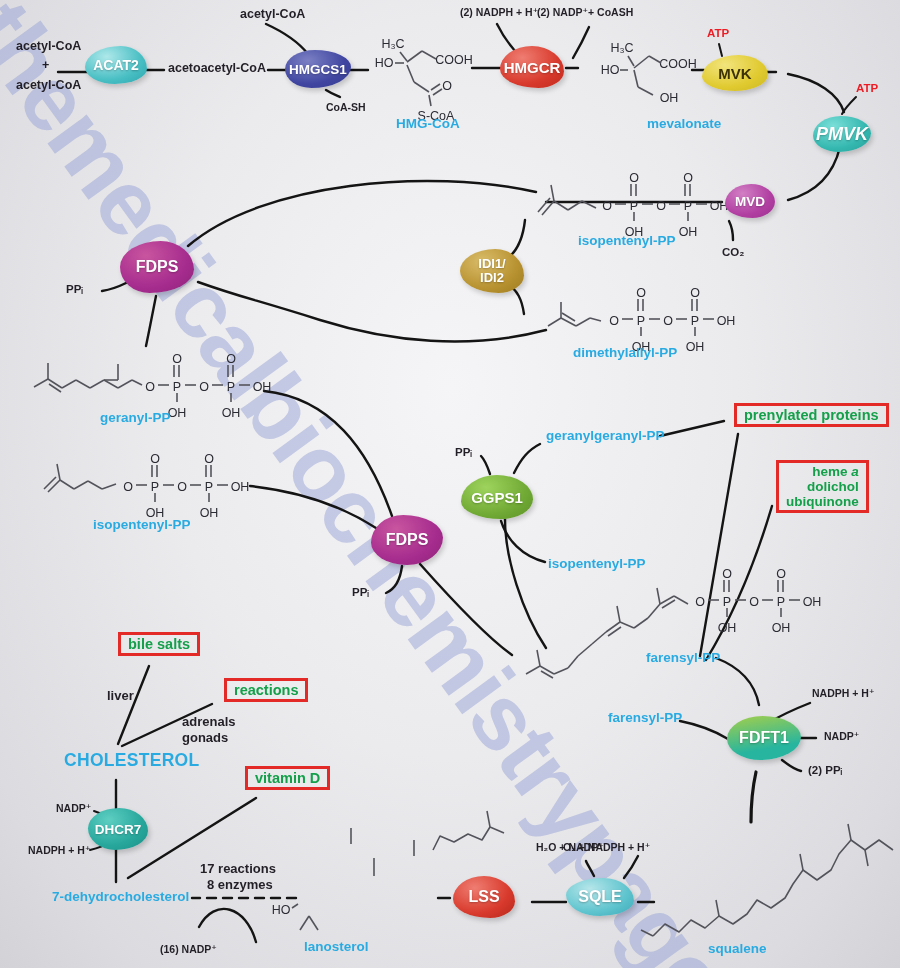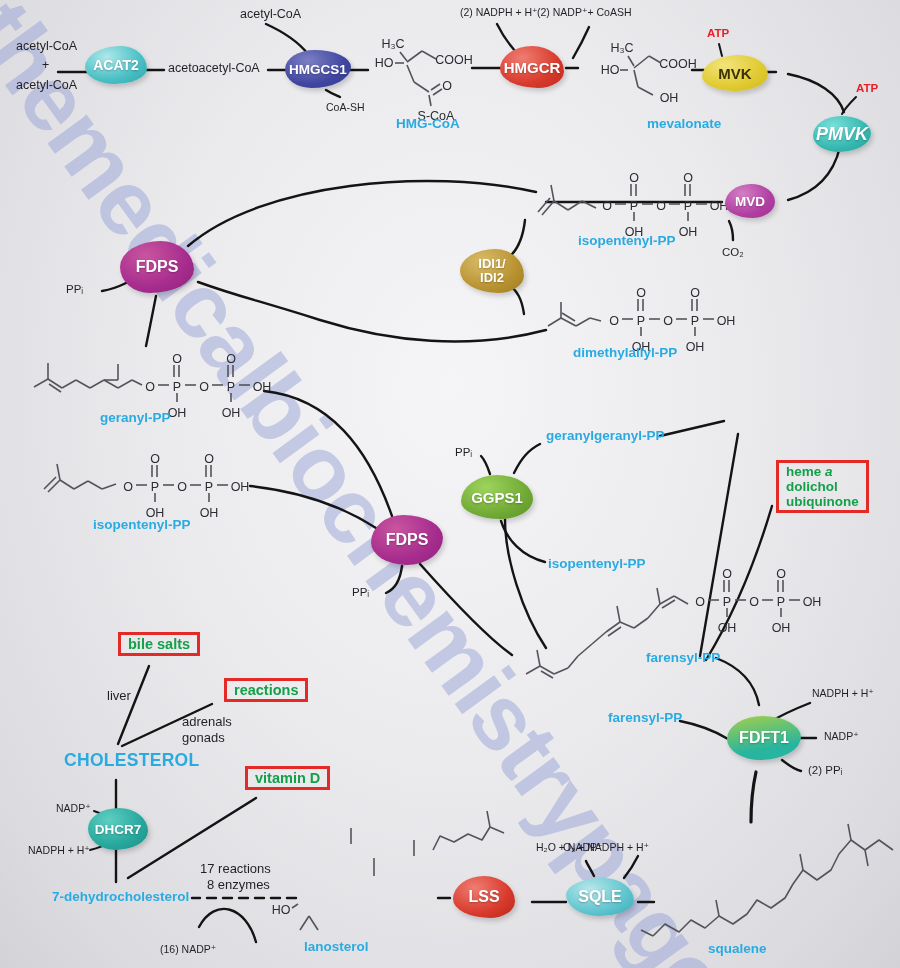--- a/index.html
+++ b/index.html
@@ -11,21 +11,21 @@
     color:rgba(152,161,214,0.5);}
   svg#net{position:absolute;left:0;top:0;}
   svg#net path,svg#net line,svg#net polyline{fill:none;}
   .arr{stroke:#141414;stroke-width:2.4;stroke-linecap:round;}
   .arr.thick{stroke-width:3.2;}
   .arr.thin{stroke-width:2;}
   .arr.dash{stroke-dasharray:9 7;}
   .chain line,.chain polyline{stroke:#53535b;stroke-width:1.6;stroke-linejoin:round;}
   svg#net text{font-family:"Liberation Sans","DejaVu Sans",sans-serif;font-size:12.5px;fill:#2b2b33;text-anchor:middle;}
   .lbl{position:absolute;white-space:nowrap;line-height:1.1;}
-  .dk{color:#231f26;font-weight:normal;font-size:11.5px;}
+  .dk{color:#231f26;font-weight:bold;font-size:11.5px;}
   .dks{font-size:10.5px;}
   .dkm{font-size:12.5px;}
   .cy{color:#29abe2;font-weight:bold;font-size:13.5px;}
   .cybig{font-size:17.5px;letter-spacing:.3px;}
   .redtx{color:#ed1c24;font-weight:bold;font-size:11.5px;}
   .blob{position:absolute;display:flex;align-items:center;justify-content:center;
     color:#fff;font-weight:bold;text-align:center;
     text-shadow:0 1px 2px rgba(0,0,0,.25);box-shadow:2px 3px 5px rgba(0,0,0,.18);}
   .rbox{position:absolute;border:3px solid #e32a26;color:#14a04a;font-weight:bold;
     font-size:14.5px;padding:1px 7px;text-align:center;background:rgba(248,248,250,.15);}
@@ -364,21 +364,22 @@
   <div class="blob" style="left:566px;top:878px;width:68px;height:38px;font-size:16px;border-radius:55% 45% 50% 50%/45% 60% 40% 55%;background:radial-gradient(ellipse at 35% 28%,#b5e6ea,#5fc4ce 60%,#3aa9b7);">
       <span>SQLE</span>
     </div>
   <div class="blob" style="left:453px;top:876px;width:62px;height:42px;font-size:16px;border-radius:50% 50% 40% 60%/55% 60% 40% 45%;background:radial-gradient(ellipse at 35% 28%,#ef7d72,#d83a2c 60%,#b5271c);">
       <span>LSS</span>
     </div>
   <div class="blob" style="left:88px;top:808px;width:60px;height:42px;font-size:13.5px;border-radius:52% 48% 55% 45%/48% 55% 45% 52%;background:radial-gradient(ellipse at 35% 28%,#5ecec2,#27a79c 60%,#1d8f86);">
       <span>DHCR7</span>
     </div>
 
-  <div class="rbox" style="left:776px;top:460px;font-size:13.5px;text-align:left;line-height:1.12;">
+  <div class="rbox" style="left:734px;top:403px;"><span>prenylated proteins</span></div>
+  <div class="rbox" style="left:776px;top:460px;font-size:13.5px;text-align:right;line-height:1.12;">
     <span><span>heme</span> <i>a</i></span><br>
     <span>dolichol</span><br>
     <span>ubiquinone</span>
   </div>
   <div class="rbox" style="left:118px;top:632px;"><span>bile salts</span></div>
   <div class="rbox" style="left:224px;top:678px;"><span>reactions</span></div>
   <div class="rbox" style="left:245px;top:766px;"><span>vitamin D</span></div>
 
   <div class="lbl dk dkm" style="left:16px;top:40px;">acetyl-CoA</div>
   <div class="lbl dk dkm" style="left:42px;top:59px;">+</div>

